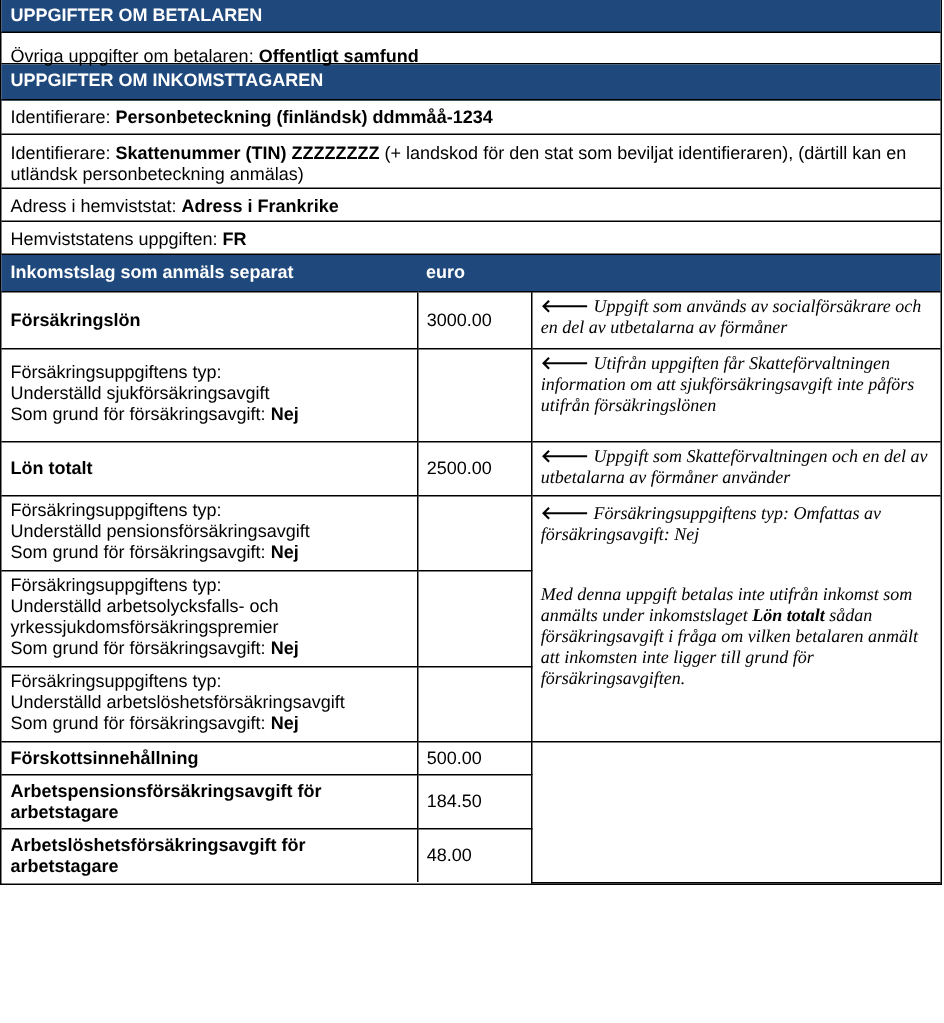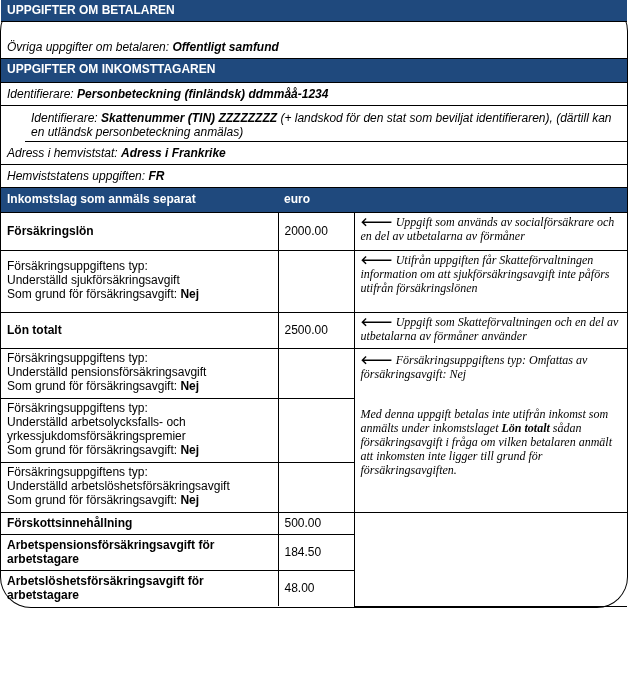--- a/index.html
+++ b/index.html
@@ -1,19 +1,19 @@
 <!DOCTYPE html>
 <html><head>
 <meta charset="utf-8">
 <style>
   html, body { margin: 0; padding: 0; background: #ffffff; }
   body { width: 629px; height: 682px; overflow: hidden; font-family: "Liberation Sans", sans-serif; font-size: 12px; color: #000; }
-  .doc { position: relative; width: 627px; margin: 0; border-left: 1px solid #000; border-right: 1px solid #000; border-bottom: 1px solid #000; box-sizing: border-box; width: 628px; border-radius: 31px; }
+  .doc { position: relative; width: 627px; margin: 0; border-left: 1px solid #000; border-right: 1px solid #000; border-bottom: 1px solid #000; box-sizing: border-box; width: 628px; }
   .hdr { background: #1f497d; color: #fff; font-weight: bold; padding: 3px 6px; box-sizing: border-box; border-bottom: 1px solid #000; }
-  .row { padding: 18px 6px; box-sizing: border-box; border-bottom: 1px solid #000; line-height: 14px; font-style: italic; }
+  .row { padding: 8px 6px; box-sizing: border-box; border-bottom: 1px solid #000; line-height: 14px; }
   b { font-weight: bold; }
   table { border-collapse: collapse; width: 100%; table-layout: fixed; }
   td { border: 1px solid #000; vertical-align: top; padding: 2px 6px; line-height: 14px; font-size: 12px; }
   tr td:first-child { border-left: none; }
   tr td:last-child { border-right: none; }
   .thead td { background: #1f497d; color: #fff; font-weight: bold; border-left: none; border-right: none; padding: 4px 6px; }
   .note { font-style: italic; font-family: Liberation Serif, serif; }
   .mid { vertical-align: middle; }
   .arrow { font-style: normal; font-weight: bold; }
 </style>
@@ -23,21 +23,21 @@
 <div class="doc">
   <div class="hdr" style="height:22px;">UPPGIFTER OM BETALAREN</div>
   <div class="row" style="height:21px;">
     <span>Övriga uppgifter om betalaren: </span><b>Offentligt samfund</b>
   </div>
   <div class="hdr" style="height:24px;">UPPGIFTER OM INKOMSTTAGAREN</div>
 
   <div class="row" style="height:23px;padding-top:4px;">
     <span>Identifierare: </span><b>Personbeteckning (finländsk) ddmmåå-1234</b>
   </div>
-  <div class="row" style="height:36px;padding-top:5px;margin-left:24px;">
+  <div class="row" style="height:36px;padding-top:5px;">
     <span>Identifierare: </span><b>Skattenummer (TIN) ZZZZZZZZ</b><span> (+ landskod för den stat som beviljat identifieraren), (därtill kan en utländsk personbeteckning anmälas)</span>
   </div>
   <div class="row" style="height:22px;padding-top:4px;">
     <span>Adress i hemviststat: </span><b>Adress i Frankrike</b>
   </div>
   <div class="row" style="height:22px;padding-top:4px;">
     <span>Hemviststatens uppgiften: </span><b>FR</b>
   </div>
 
   <table>
@@ -47,21 +47,21 @@
         <col>
       </colgroup>
     <tbody>
         <tr class="thead" style="height:24px;">
       <td style="border-top:none;">Inkomstslag som anmäls separat</td>
       <td style="border-top:none;" colspan="2">euro</td>
     </tr>
 
     <tr style="height:38px;">
       <td class="mid"><b>Försäkringslön</b></td>
-      <td class="mid">2000.00</td>
+      <td class="mid">3000.00</td>
       <td class="note"><span class="arrow">🡐</span> <span>Uppgift som används av socialförsäkrare och en del av utbetalarna av förmåner</span></td>
     </tr>
 
     <tr style="height:62px;">
       <td style="padding-top:8px;">
         <div>Försäkringsuppgiftens typ:</div>
         <div>Underställd sjukförsäkringsavgift</div>
         <div><span>Som grund för försäkringsavgift: </span><b>Nej</b></div>
       </td>
       <td></td>

